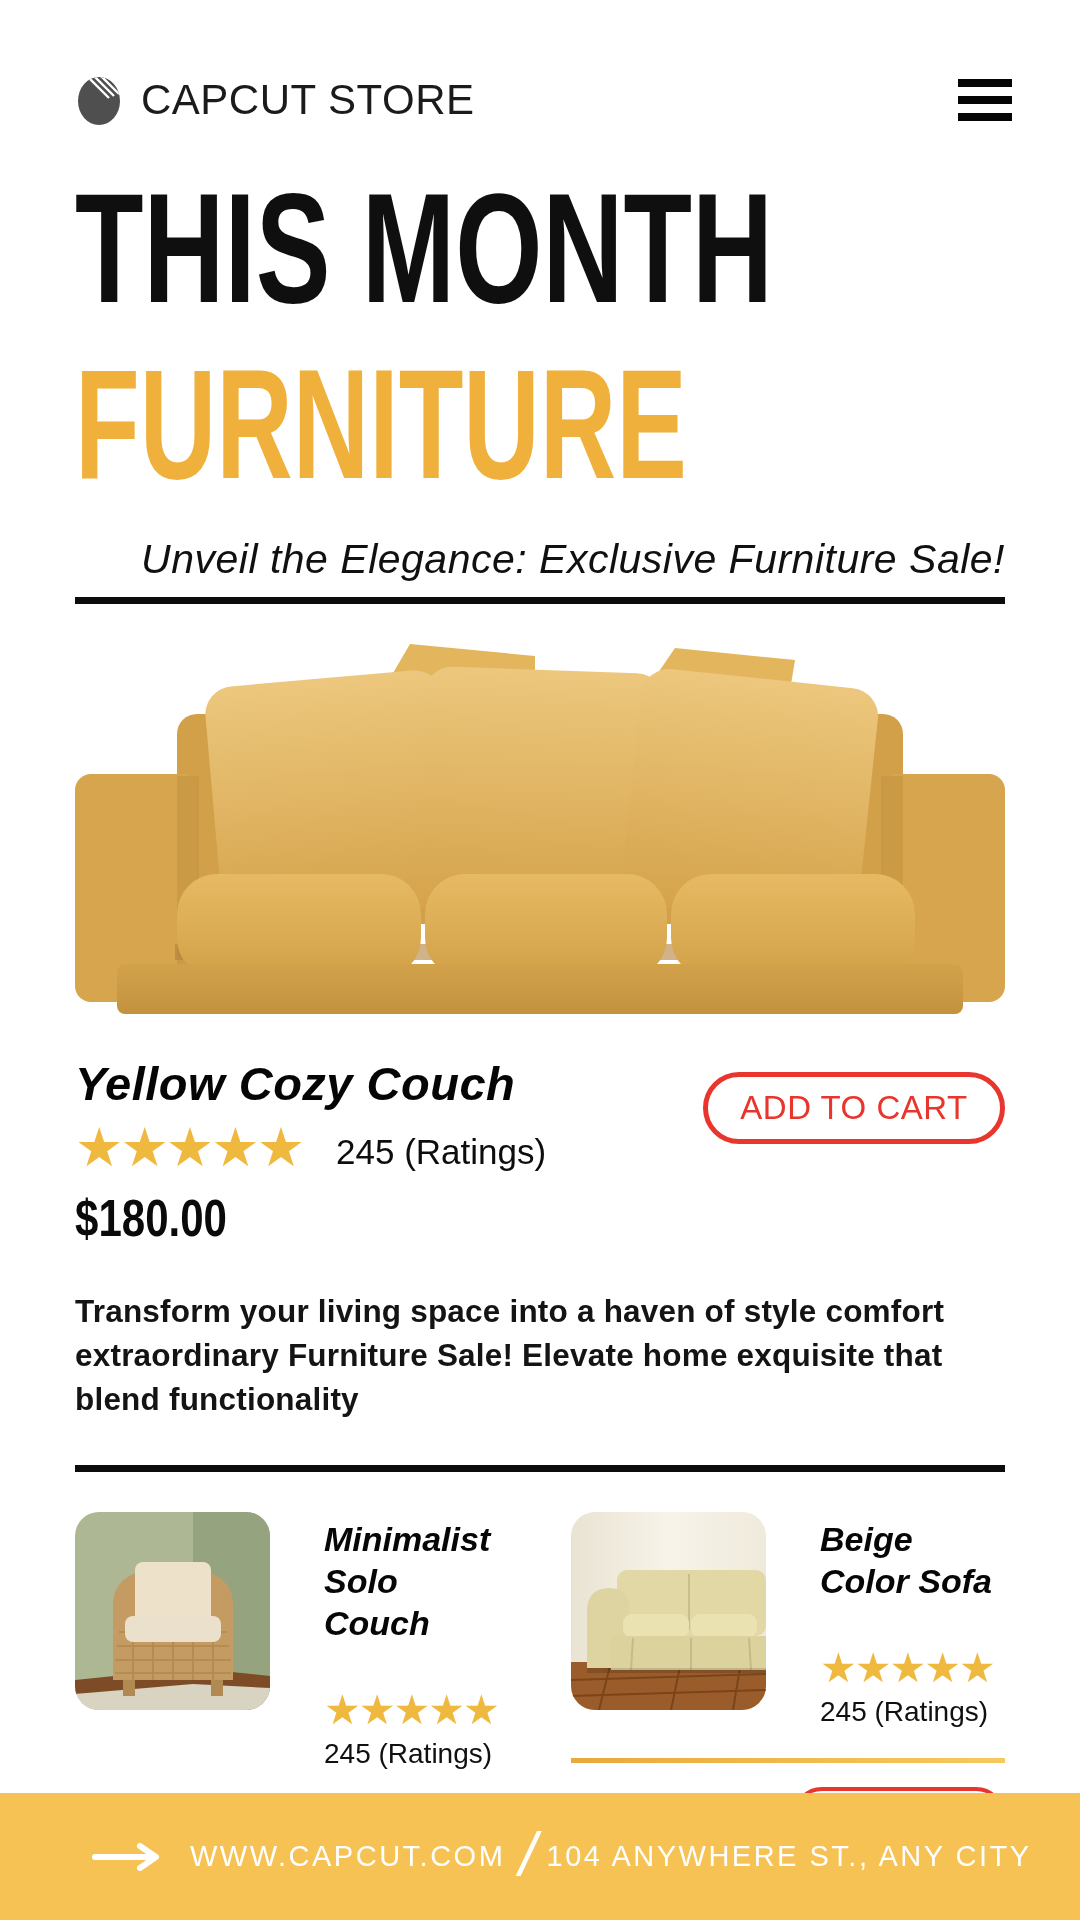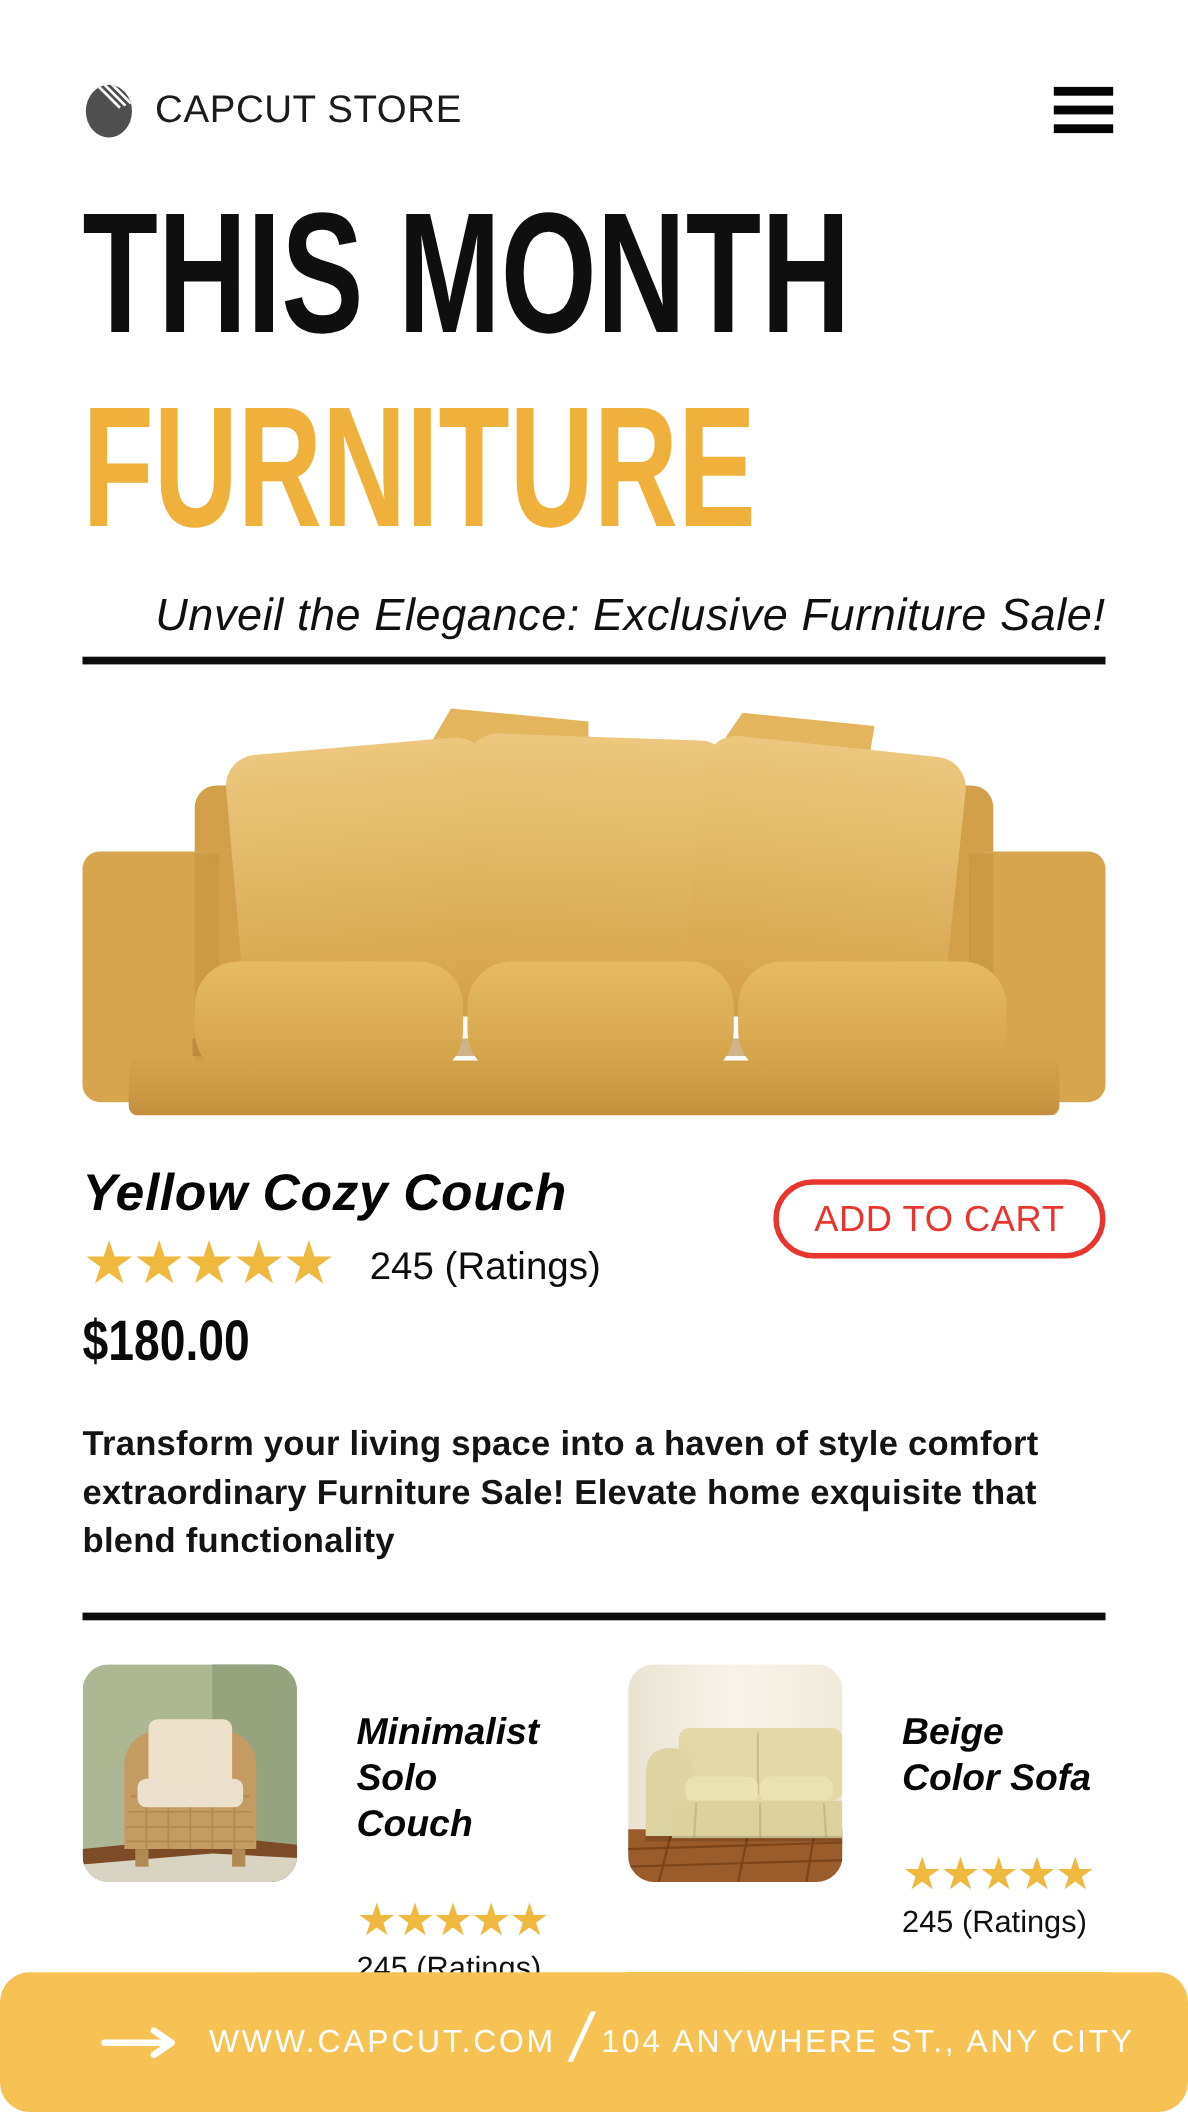--- a/index.html
+++ b/index.html
@@ -12,21 +12,21 @@
     overflow:hidden;
   }
   
   .header{
     display:flex;align-items:center;
     padding:74px 68px 0 75px;
     height:52px;
   }
   .logo{width:50px;height:52px;flex:0 0 auto;}
   .brand{
-    font-size:35px;letter-spacing:.5px;color:#1b1b1b;
+    font-size:42px;letter-spacing:.5px;color:#1b1b1b;
     margin-left:16px;font-weight:400;
   }
   .hamburger{
     margin-left:auto;width:54px;display:flex;flex-direction:column;gap:9px;cursor:pointer;
   }
   .hamburger span{display:block;height:8px;background:#050505;}
   
   .hero{padding:0 75px;}
   .hero-title-svg{display:block;overflow:visible;}
   .t1{margin-top:52px;}
@@ -67,41 +67,40 @@
   .rule2{margin:44px 0 0 75px;}
   
   .cards{
     padding:0 75px;margin-top:40px;
     display:grid;grid-template-columns:1fr 1fr;column-gap:62px;
   }
   .card-top{display:flex;}
   .card-img{
     width:195px;height:198px;border-radius:24px;overflow:hidden;flex:0 0 auto;
   }
-  .card-info{margin-left:54px;padding-top:6px;margin-top:34px;}
+  .card-info{margin-left:54px;padding-top:6px;}
   .card-name{font-size:34px;line-height:42px;font-weight:700;font-style:italic;color:#060606;width:185px;}
   .card-stars{font-family:"DejaVu Sans",sans-serif;font-size:41px;line-height:44px;color:#EFB93F;letter-spacing:-2px;margin-top:44px;}
   .card-rating{font-size:28px;color:#101010;margin-top:6px;}
   .card-rule{height:5px;margin-top:30px;background:linear-gradient(90deg,#E9A93B,#F6C95E);}
   .card-bottom{margin-top:24px;display:flex;align-items:center;justify-content:space-between;}
   .cart-btn-sm{
     width:212px;height:58px;box-sizing:border-box;
     border:4px solid #E8352D;border-radius:30px;
     background:#fff;color:#E8352D;
     display:flex;align-items:center;justify-content:center;
     font-size:26px;letter-spacing:.3px;cursor:pointer;
   }
   
   .footer{
     position:absolute;left:0;bottom:0;width:100%;height:127px;
     background:#F6C253;
     display:flex;align-items:center;
     padding:0 64px;box-sizing:border-box;
     color:#fff;
-    border-radius:27px;
   }
   .footer .arrow{margin:0 26px 0 28px;flex:0 0 auto;}
   .f-site,.f-addr{font-size:29px;letter-spacing:2.5px;color:#fff;white-space:nowrap;}
   .f-slash{font-size:62px;font-style:italic;margin:0 10px 6px 14px;color:#fff;}
 </style>
 </head>
 <body>
 
 <div class="header">
   <svg class="logo" viewBox="0 0 50 52">

